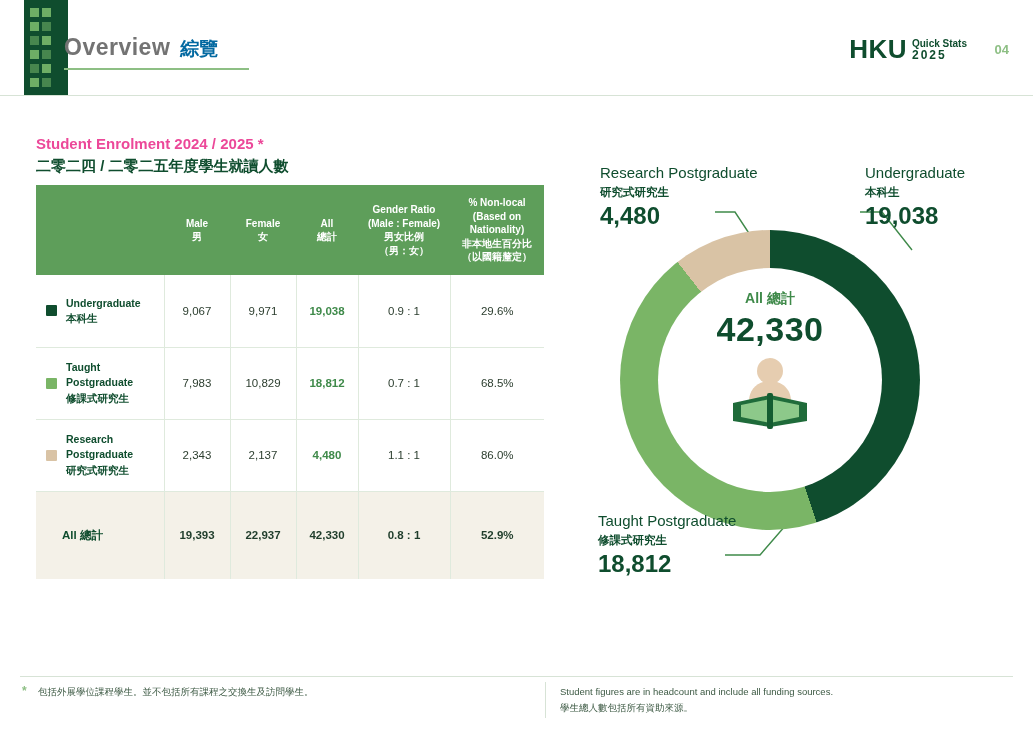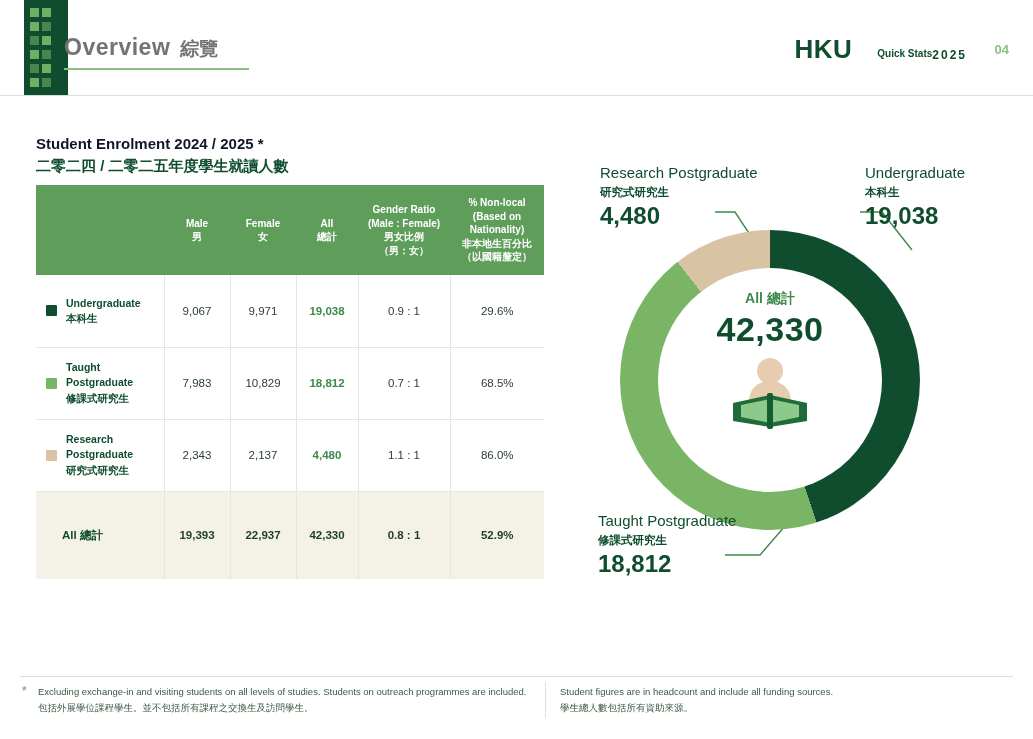--- a/index.html
+++ b/index.html
@@ -56,21 +56,21 @@
   }
   .title-en {
     font-size: 23px;
     font-weight: bold;
     color: #737373;
     letter-spacing: 0.5px;
   }
   .title-zh {
     font-size: 19px;
     font-weight: bold;
-    color: #737373;
+    color: #0369a1;
   }
   .title-underline {
     position: absolute;
     left: 64px; top: 68px;
     width: 185px; height: 2px;
     background: #8dbf84;
   }
   .brand {
     position: absolute;
     right: 66px; top: 34px;
@@ -80,24 +80,23 @@
   }
   .brand-hku {
     font-size: 26px;
     font-weight: bold;
     color: #0f4d2e;
     letter-spacing: 0.5px;
     margin-left: 8px;
   }
   .brand-sub {
     display: flex;
-    flex-direction: row;
+    flex-direction: column;
     line-height: 1.05;
     padding-bottom: 3px;
-    margin-left: 20px;
   }
   .brand-quick {
     font-size: 10px;
     font-weight: bold;
     color: #0f4d2e;
   }
   .brand-year {
     font-size: 12px;
     font-weight: bold;
     color: #0f4d2e;
@@ -110,21 +109,21 @@
     font-weight: bold;
     color: #8dbf84;
   }
 
   
   .sec-title-en {
     position: absolute;
     left: 36px; top: 135px;
     font-size: 15px;
     font-weight: bold;
-    color: #0f172a;
+    color: #ec4899;
   }
   .sec-title-zh {
     position: absolute;
     left: 36px; top: 157px;
     font-size: 15px;
     font-weight: bold;
     color: #0f4d2e;
   }
 
   
@@ -509,20 +508,19 @@
   <div class="callout c-tpg">
     <div class="c-en">Taught Postgraduate</div>
     <div class="c-zh">修課式研究生</div>
     <div class="c-val">18,812</div>
   </div>
 </div>
 
 <div class="foot-rule"></div>
 <div class="foot-star">*</div>
 <div class="foot-left">
-  <div>Excluding exchange-in and visiting students on all levels of studies. Students on outreach programmes are included.</div>
   <div>包括外展學位課程學生。並不包括所有課程之交換生及訪問學生。</div>
 </div>
 <div class="foot-div"></div>
 <div class="foot-right">
   <div>Student figures are in headcount and include all funding sources.</div>
   <div>學生總人數包括所有資助來源。</div>
 </div>
 
 </body></html>

